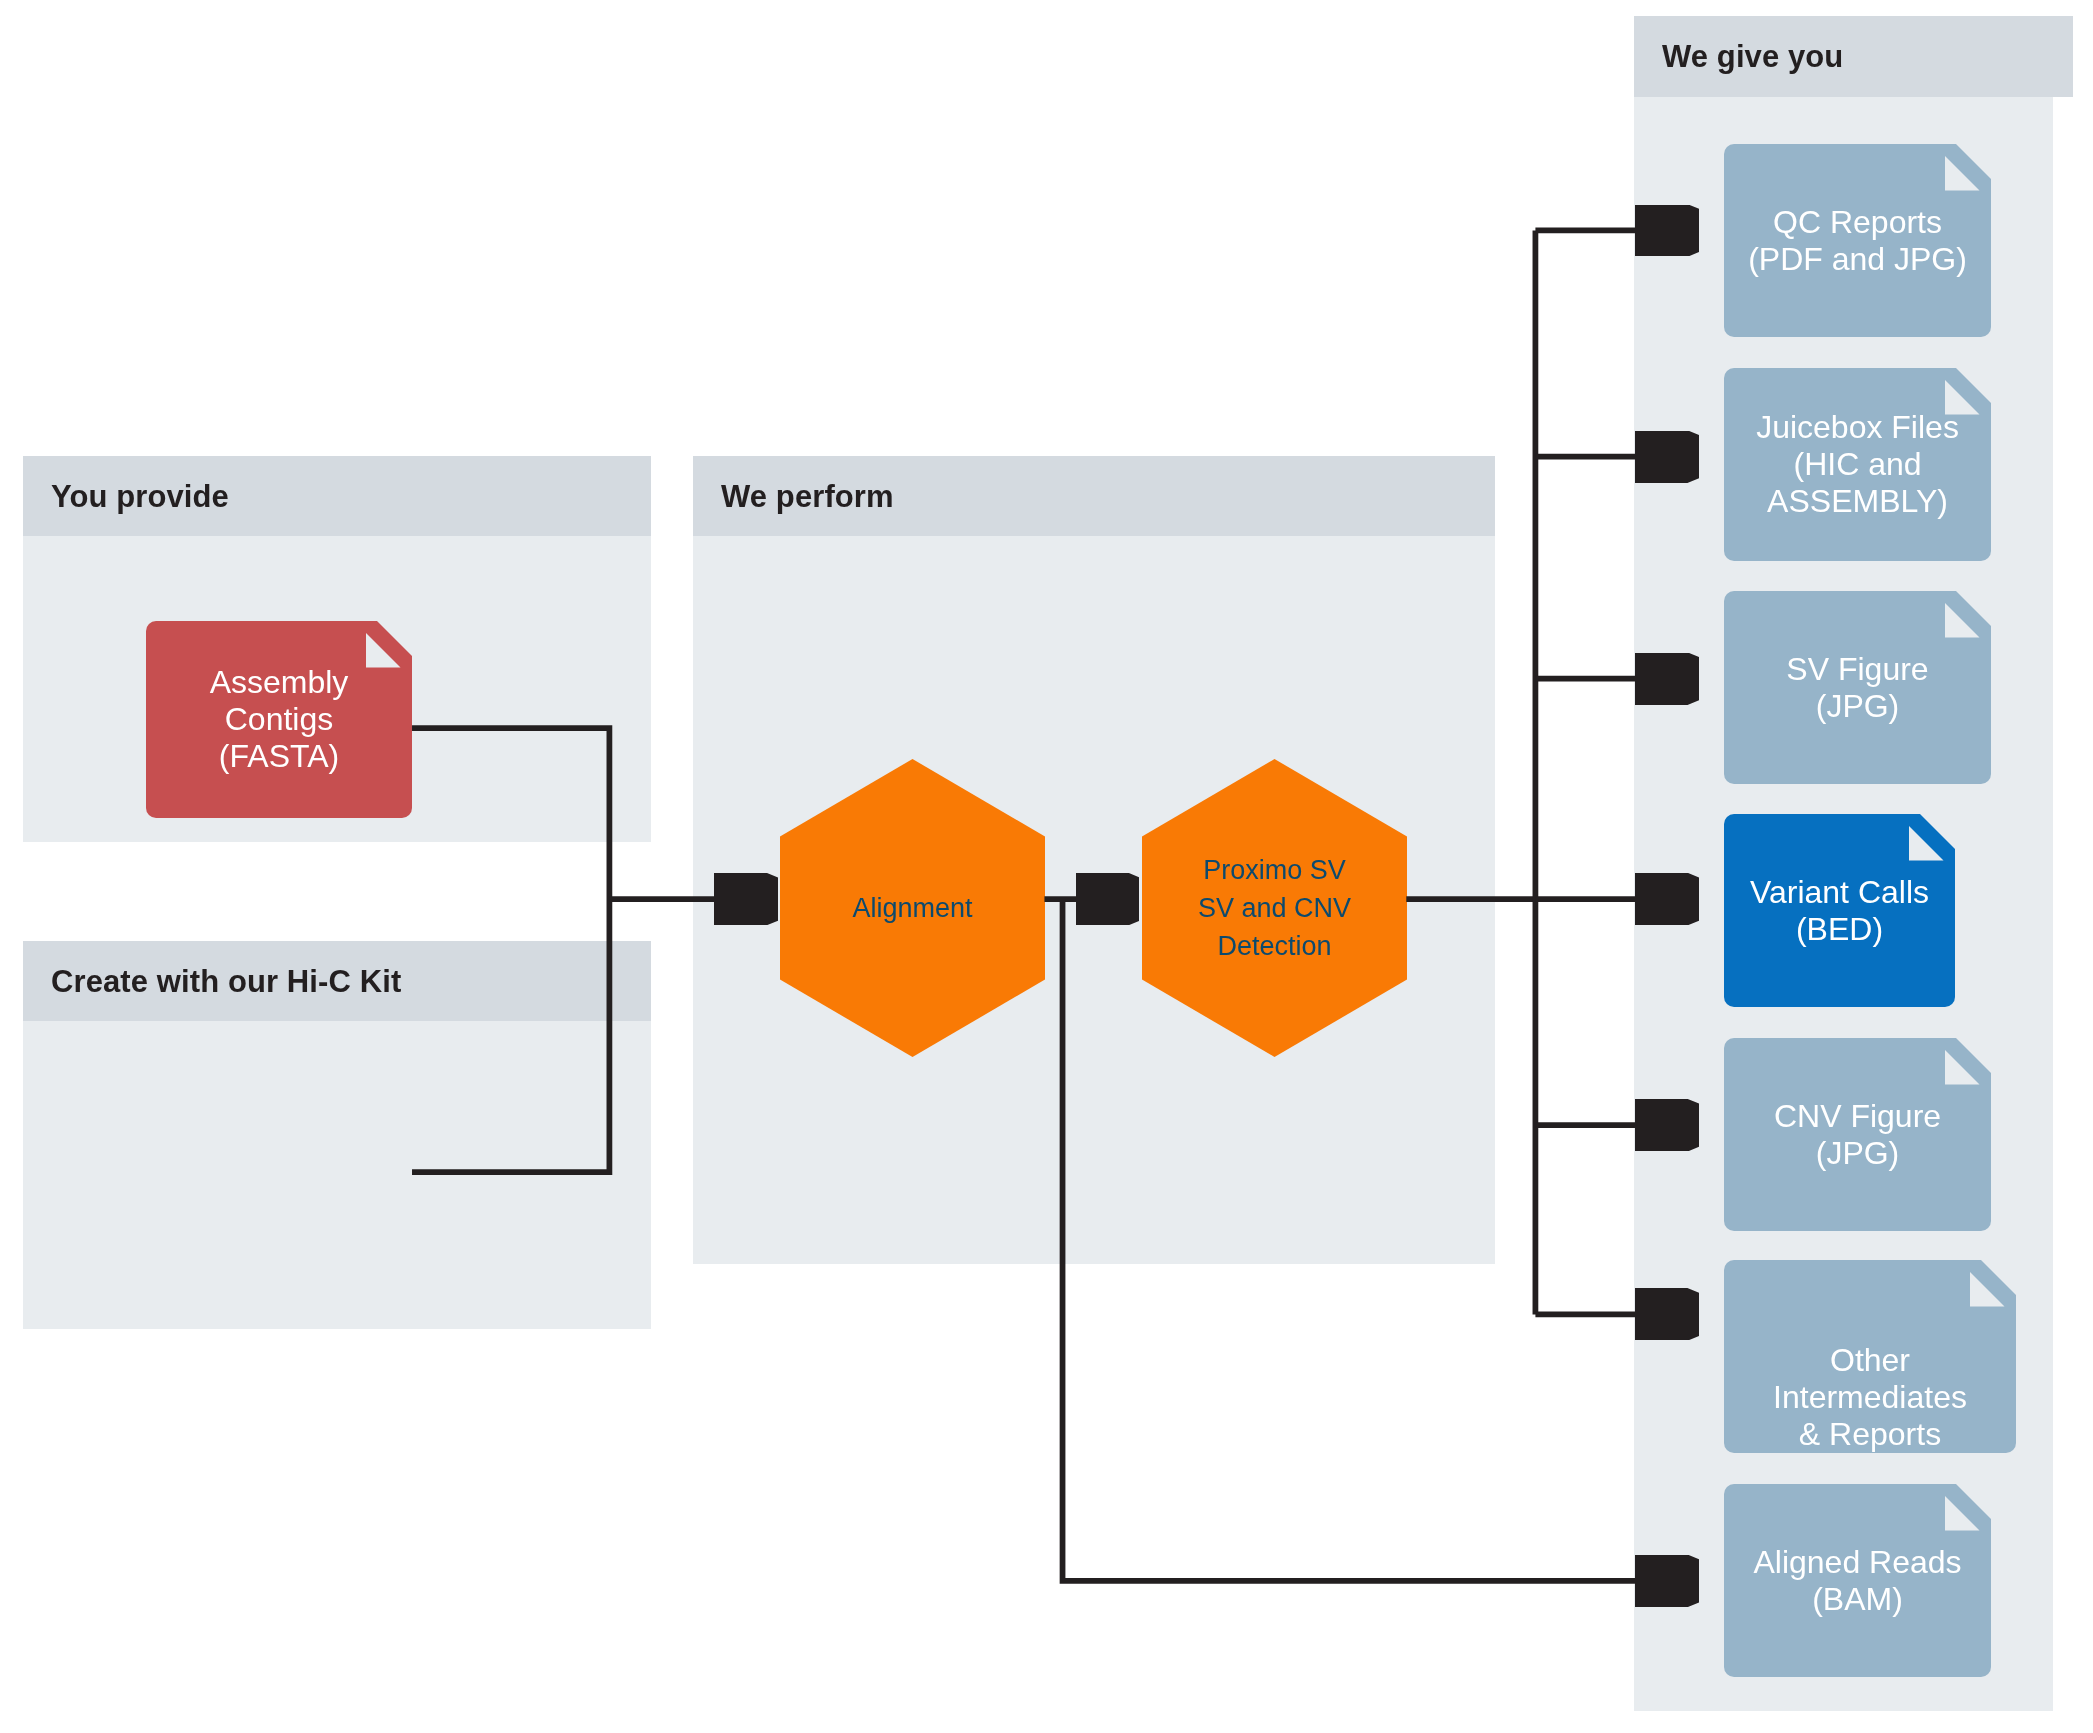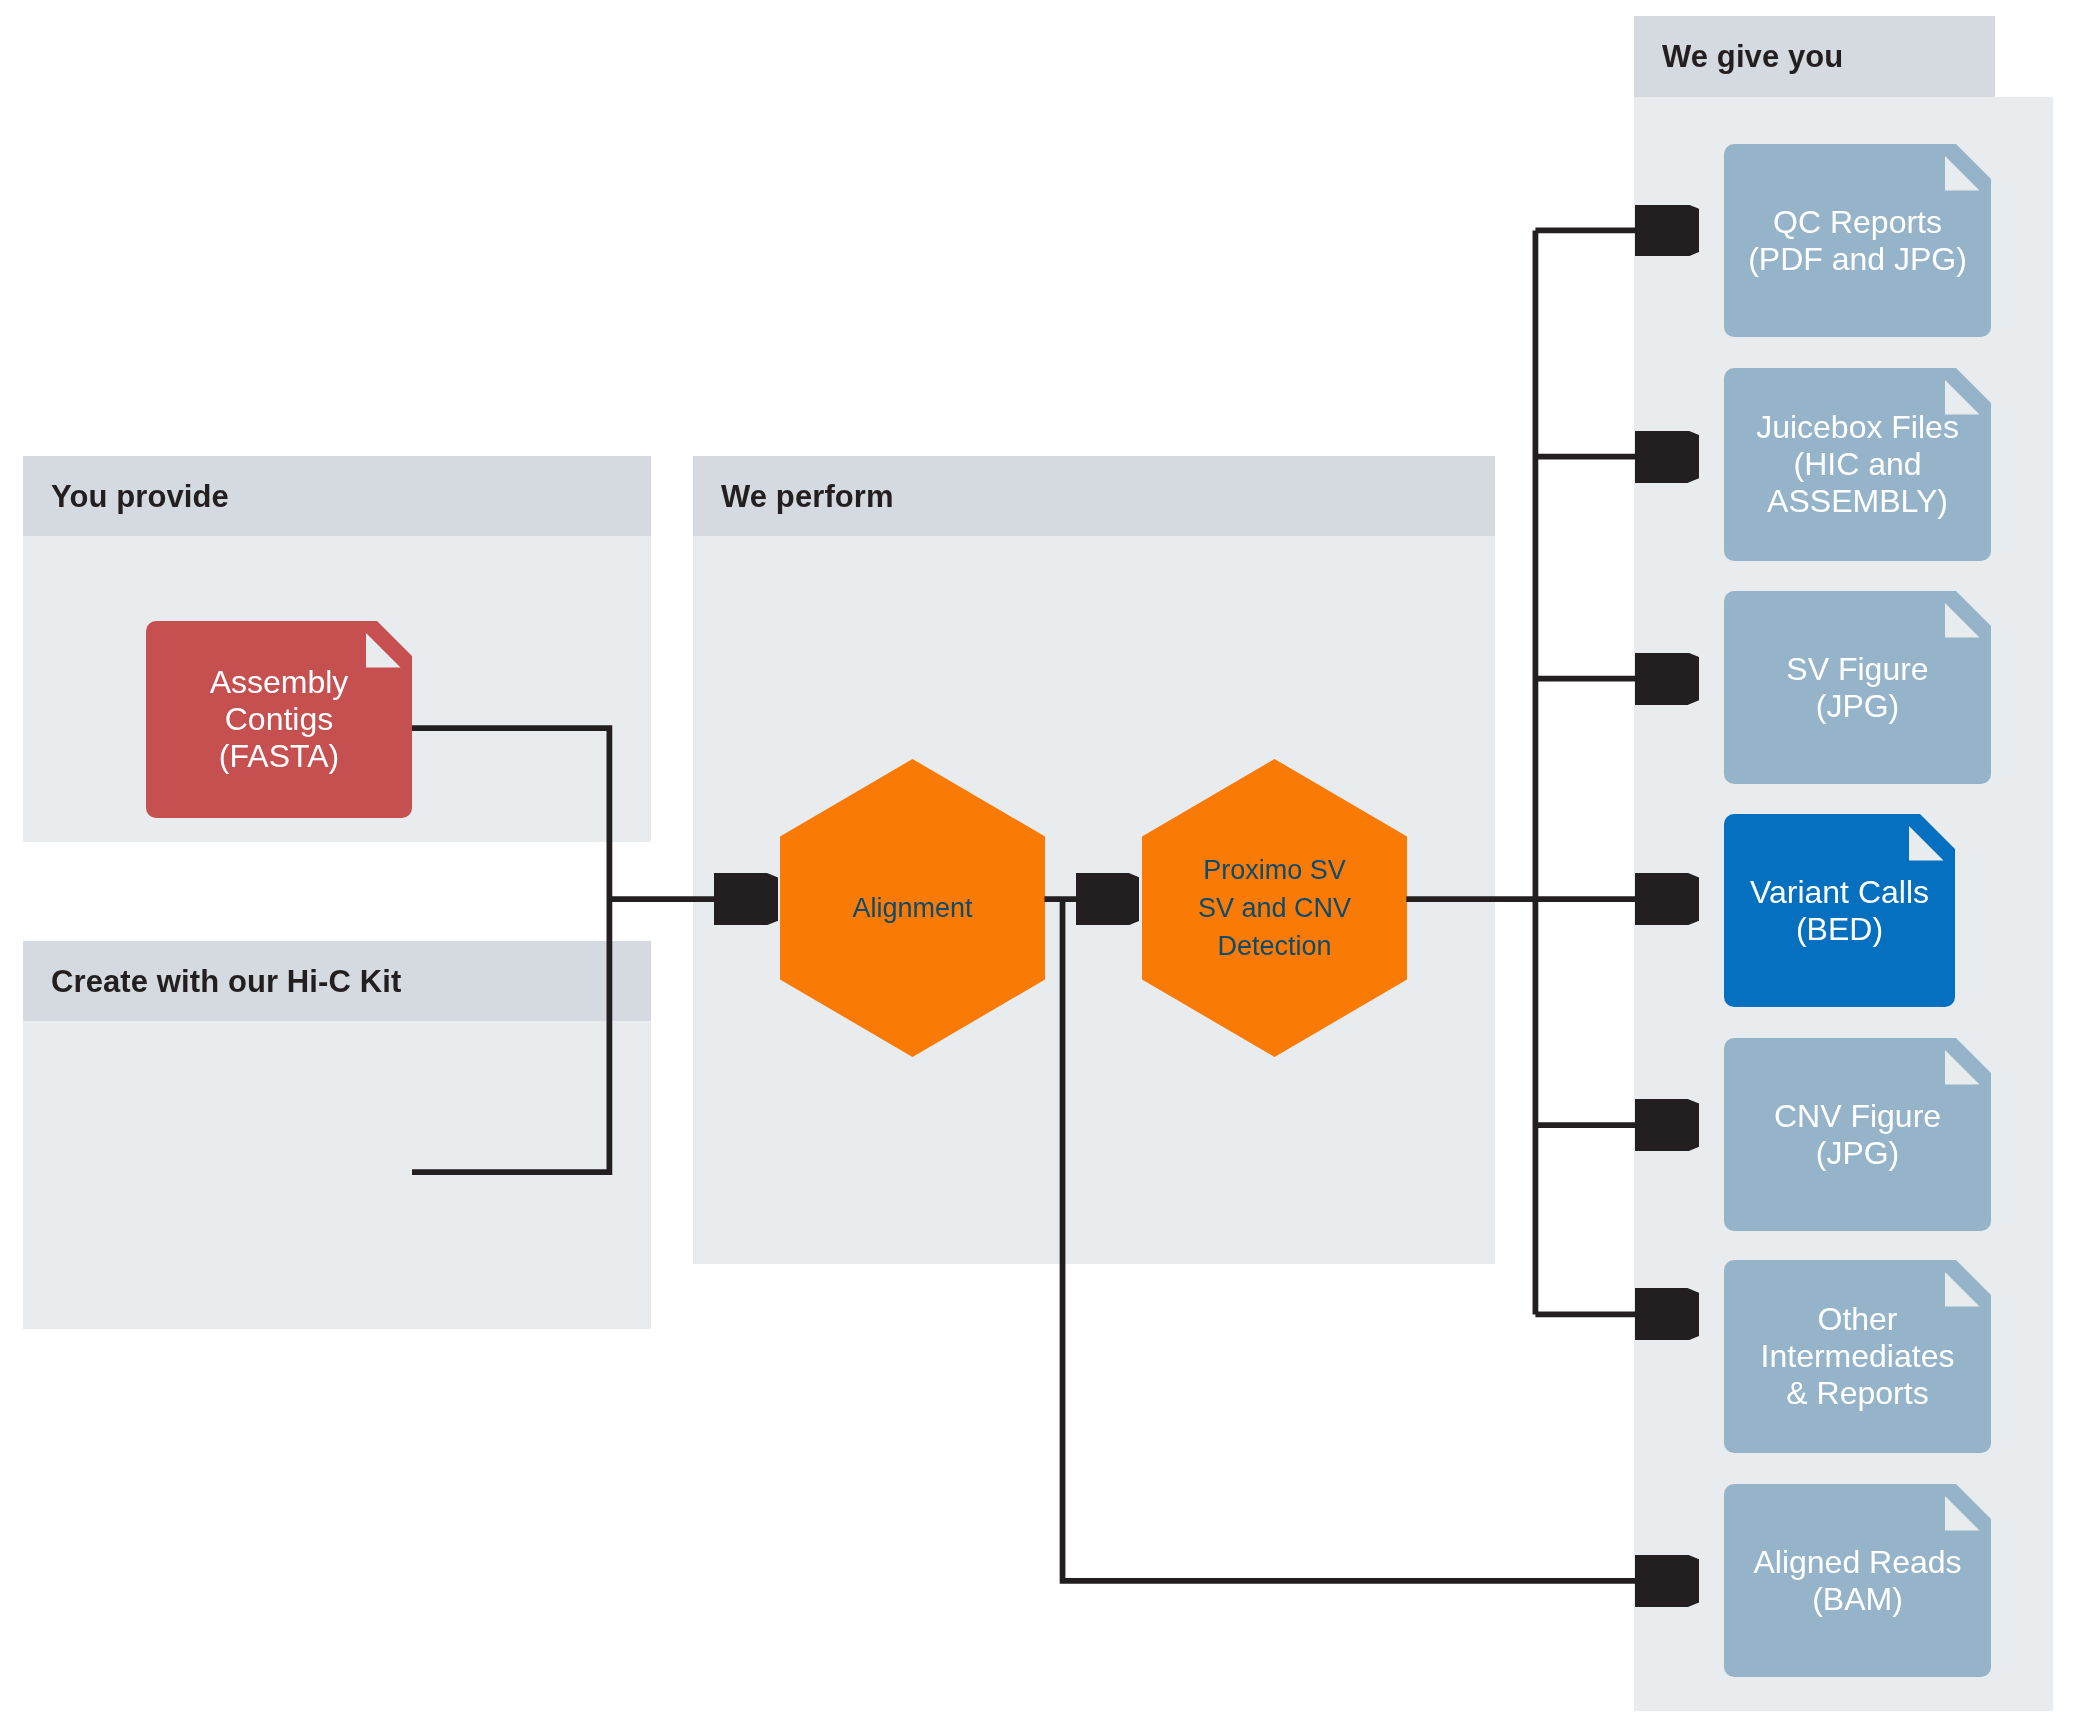--- a/index.html
+++ b/index.html
@@ -147,21 +147,21 @@
   <div class="hex" style="left:780px; top:759px; width:265px; height:298px;">
     <span class="hex-label">Alignment</span>
   </div>
 
   <div class="hex" style="left:1142px; top:759px; width:265px; height:298px;">
     <span class="hex-label">Proximo SV
 SV and CNV
 Detection</span>
   </div>
 
-  <div class="panel" style="left:1634px; top:16.4px; width:361px; height:81px;">
+  <div class="panel" style="left:1634px; top:16.4px; width:439px; height:81px;">
     <div class="panel-header" style="height:81px;">
       <span class="panel-header-label">We give you</span>
     </div>
   </div>
   <div class="panel" style="left:1634px; top:97px; width:419px; height:1614px;"></div>
 
   <div class="doc blue" style="left:1724px; top:144px; width:267px; height:193px;">
     <span class="fold"></span>
     <span class="doc-label">QC Reports
 (PDF and JPG)</span>
@@ -185,21 +185,21 @@
     <span class="doc-label">Variant Calls
 (BED)</span>
   </div>
 
   <div class="doc blue" style="left:1724px; top:1038px; width:267px; height:193px;">
     <span class="fold"></span>
     <span class="doc-label">CNV Figure
 (JPG)</span>
   </div>
 
-  <div class="doc blue" style="left:1724px; top:1260px; width:267px; height:193px;">
+  <div class="doc blue" style="left:1724px; top:1260px; width:292px; height:193px;align-items:flex-end;">
     <span class="fold"></span>
     <span class="doc-label">Other
 Intermediates
 &amp; Reports</span>
   </div>
 
   <div class="doc blue" style="left:1724px; top:1484px; width:267px; height:193px;">
     <span class="fold"></span>
     <span class="doc-label">Aligned Reads
 (BAM)</span>

